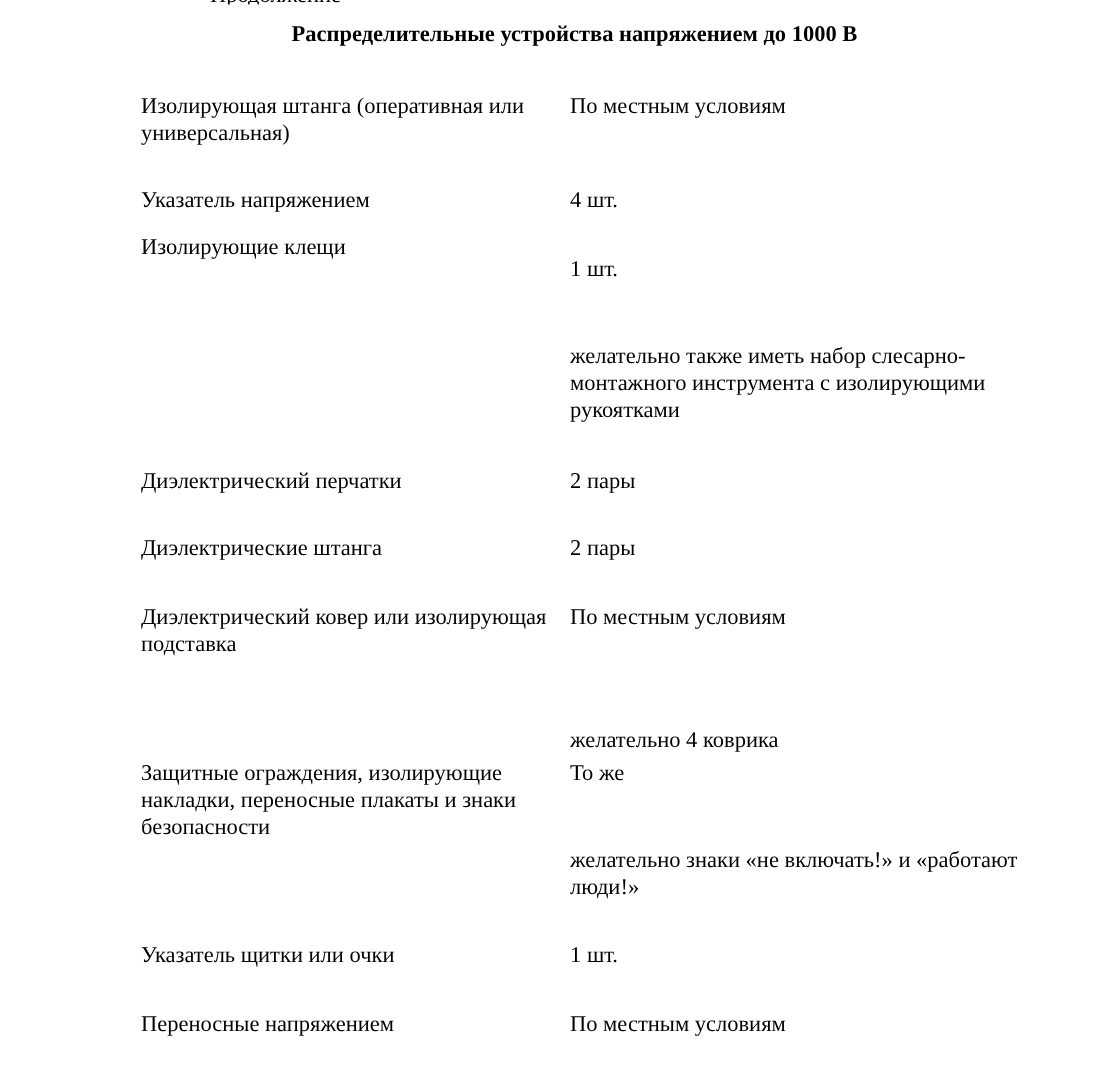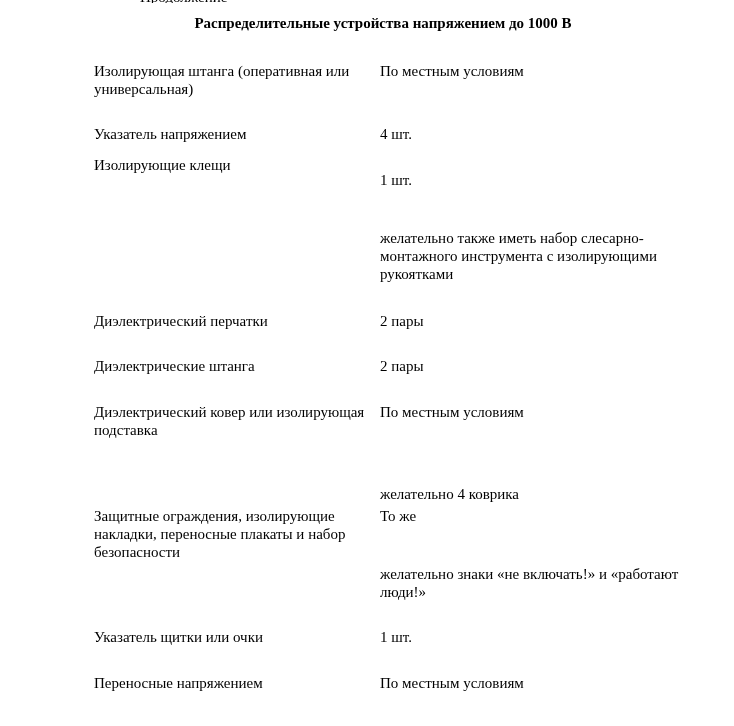--- a/index.html
+++ b/index.html
@@ -43,21 +43,21 @@
   <div class="cell right" style="top:312px">2 пары</div>
 
   <div class="cell left" style="top:357px">Диэлектрические штанга</div>
   <div class="cell right" style="top:357px">2 пары</div>
 
   <div class="cell left" style="top:403px">Диэлектрический ковер или изолирующая подставка</div>
   <div class="cell right" style="top:403px">По местным условиям</div>
 
   <div class="cell right" style="top:485px">желательно 4 коврика</div>
 
-  <div class="cell left" style="top:507px">Защитные ограждения, изолирующие накладки, переносные плакаты и набор безопасности</div>
+  <div class="cell left" style="top:507px">Защитные ограждения, изолирующие накладки, переносные плакаты и знаки безопасности</div>
   <div class="cell right" style="top:507px">То же</div>
 
   <div class="cell right" style="top:565px">желательно знаки «не включать!» и «работают люди!»</div>
 
   <div class="cell left" style="top:628px">Указатель щитки или очки</div>
   <div class="cell right" style="top:628px">1 шт.</div>
 
   <div class="cell left" style="top:674px">Переносные напряжением</div>
   <div class="cell right" style="top:674px">По местным условиям</div>
 </div>

